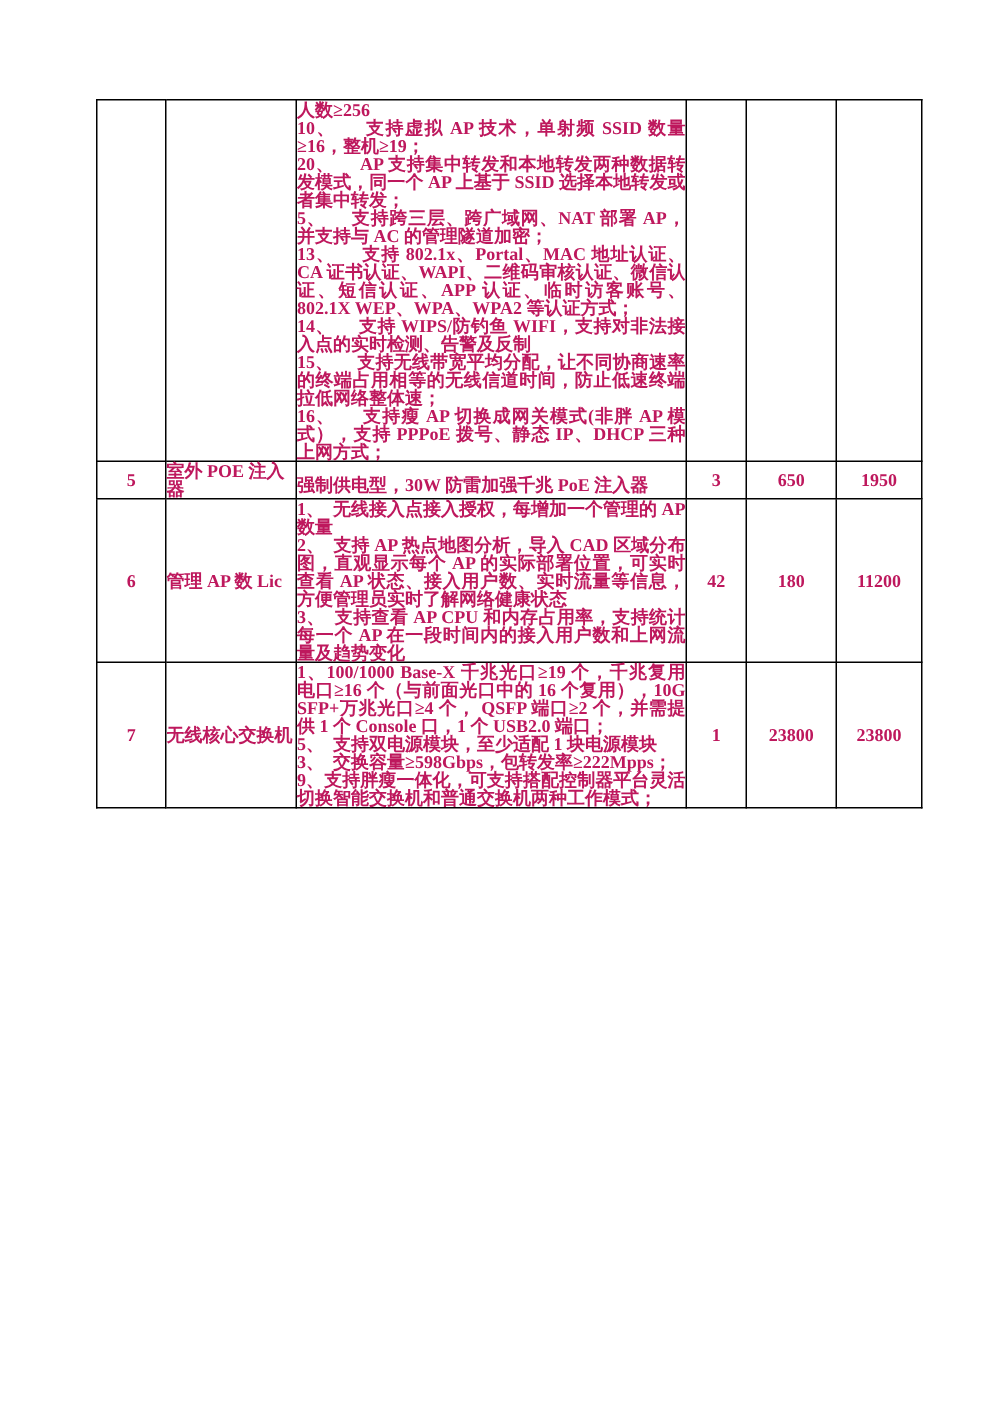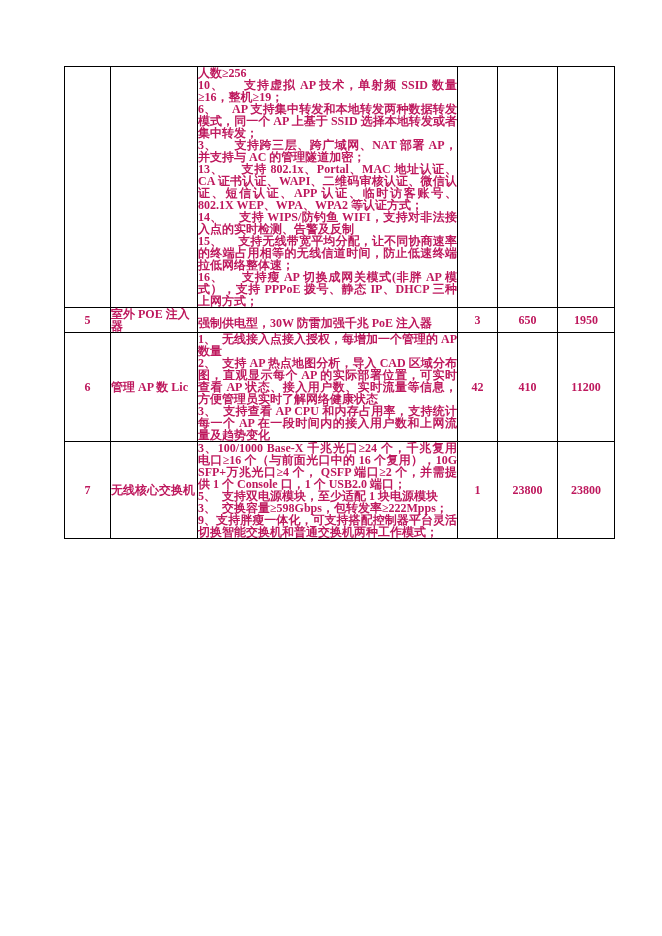--- a/index.html
+++ b/index.html
@@ -117,22 +117,22 @@
         <col class="c-total">
       </colgroup>
       <tbody>
 
         <tr>
           <td class="cell-no"></td>
           <td class="cell-name"></td>
           <td class="cell-spec">
             <div class="spec-line">人数≥256</div>
             <div class="spec-line">10、     支持虚拟 AP 技术，单射频 SSID 数量≥16，整机≥19；</div>
-            <div class="spec-line">6、     AP 支持集中转发和本地转发两种数据转发模式，同一个 AP 上基于 SSID 选择本地转发或者集中转发；</div>
-            <div class="spec-line">3、     支持跨三层、跨广域网、NAT 部署 AP，并支持与 AC 的管理隧道加密；</div>
+            <div class="spec-line">20、     AP 支持集中转发和本地转发两种数据转发模式，同一个 AP 上基于 SSID 选择本地转发或者集中转发；</div>
+            <div class="spec-line">5、     支持跨三层、跨广域网、NAT 部署 AP，并支持与 AC 的管理隧道加密；</div>
             <div class="spec-line">13、     支持 802.1x、Portal、MAC 地址认证、CA 证书认证、WAPI、二维码审核认证、微信认证、短信认证、APP 认证、临时访客账号、802.1X WEP、WPA、WPA2 等认证方式；</div>
             <div class="spec-line">14、     支持 WIPS/防钓鱼 WIFI，支持对非法接入点的实时检测、告警及反制</div>
             <div class="spec-line">15、     支持无线带宽平均分配，让不同协商速率的终端占用相等的无线信道时间，防止低速终端拉低网络整体速；</div>
             <div class="spec-line">16、     支持瘦 AP 切换成网关模式(非胖 AP 模式），支持 PPPoE 拨号、静态 IP、DHCP 三种上网方式；</div>
           </td>
           <td class="cell-qty"></td>
           <td class="cell-price"></td>
           <td class="cell-total"></td>
         </tr>
 
@@ -149,29 +149,29 @@
 
         <tr>
           <td class="cell-no">6</td>
           <td class="cell-name">管理 AP 数 Lic</td>
           <td class="cell-spec">
             <div class="spec-line">1、  无线接入点接入授权，每增加一个管理的 AP 数量</div>
             <div class="spec-line">2、  支持 AP 热点地图分析，导入 CAD 区域分布图，直观显示每个 AP 的实际部署位置，可实时查看 AP 状态、接入用户数、实时流量等信息，方便管理员实时了解网络健康状态</div>
             <div class="spec-line">3、  支持查看 AP CPU 和内存占用率，支持统计每一个 AP 在一段时间内的接入用户数和上网流量及趋势变化</div>
           </td>
           <td class="cell-qty">42</td>
-          <td class="cell-price">410</td>
+          <td class="cell-price">180</td>
           <td class="cell-total">11200</td>
         </tr>
 
         <tr>
           <td class="cell-no">7</td>
           <td class="cell-name">无线核心交换机</td>
           <td class="cell-spec">
-            <div class="spec-line">3、100/1000 Base-X 千兆光口≥24 个，千兆复用电口≥16 个（与前面光口中的 16 个复用），10G SFP+万兆光口≥4 个， QSFP 端口≥2 个，并需提供 1 个 Console 口，1 个 USB2.0 端口；</div>
+            <div class="spec-line">1、100/1000 Base-X 千兆光口≥19 个，千兆复用电口≥16 个（与前面光口中的 16 个复用），10G SFP+万兆光口≥4 个， QSFP 端口≥2 个，并需提供 1 个 Console 口，1 个 USB2.0 端口；</div>
             <div class="spec-line">5、  支持双电源模块，至少适配 1 块电源模块</div>
             <div class="spec-line">3、  交换容量≥598Gbps，包转发率≥222Mpps；</div>
             <div class="spec-line">9、支持胖瘦一体化，可支持搭配控制器平台灵活切换智能交换机和普通交换机两种工作模式；</div>
           </td>
           <td class="cell-qty">1</td>
           <td class="cell-price">23800</td>
           <td class="cell-total">23800</td>
         </tr>
 
       </tbody>

